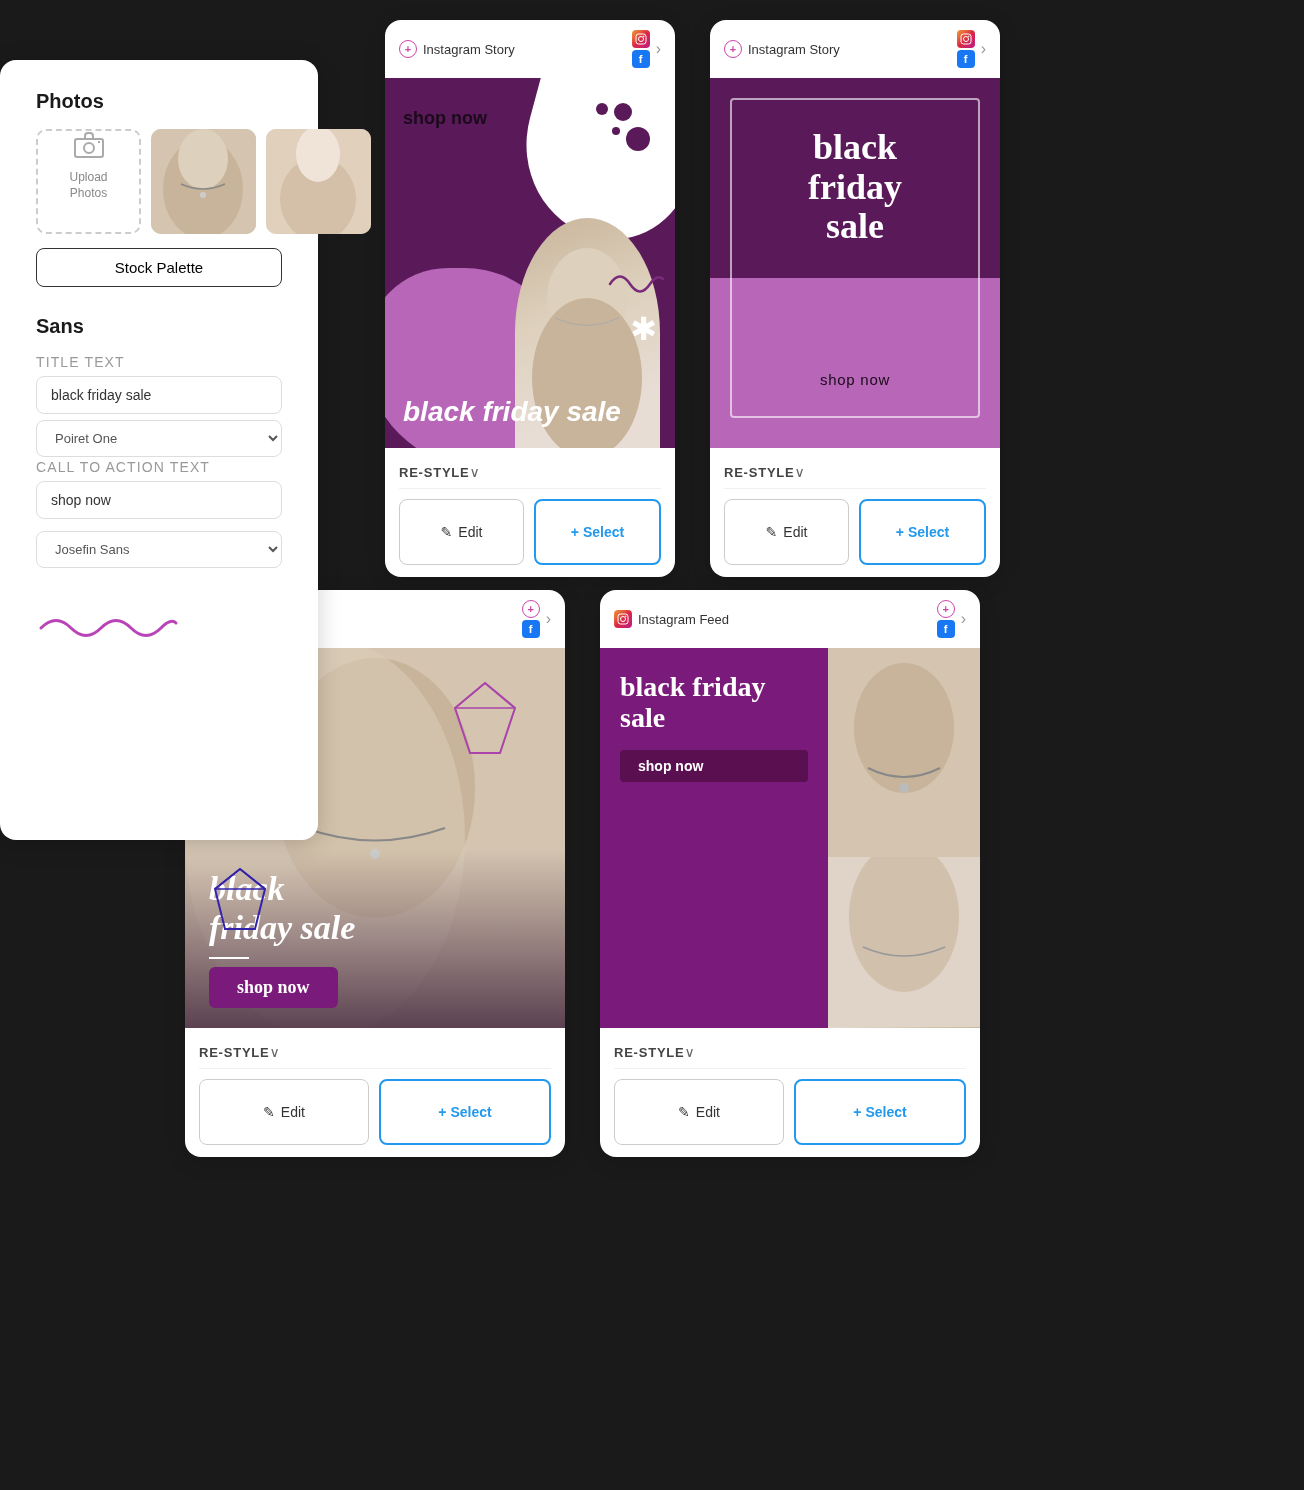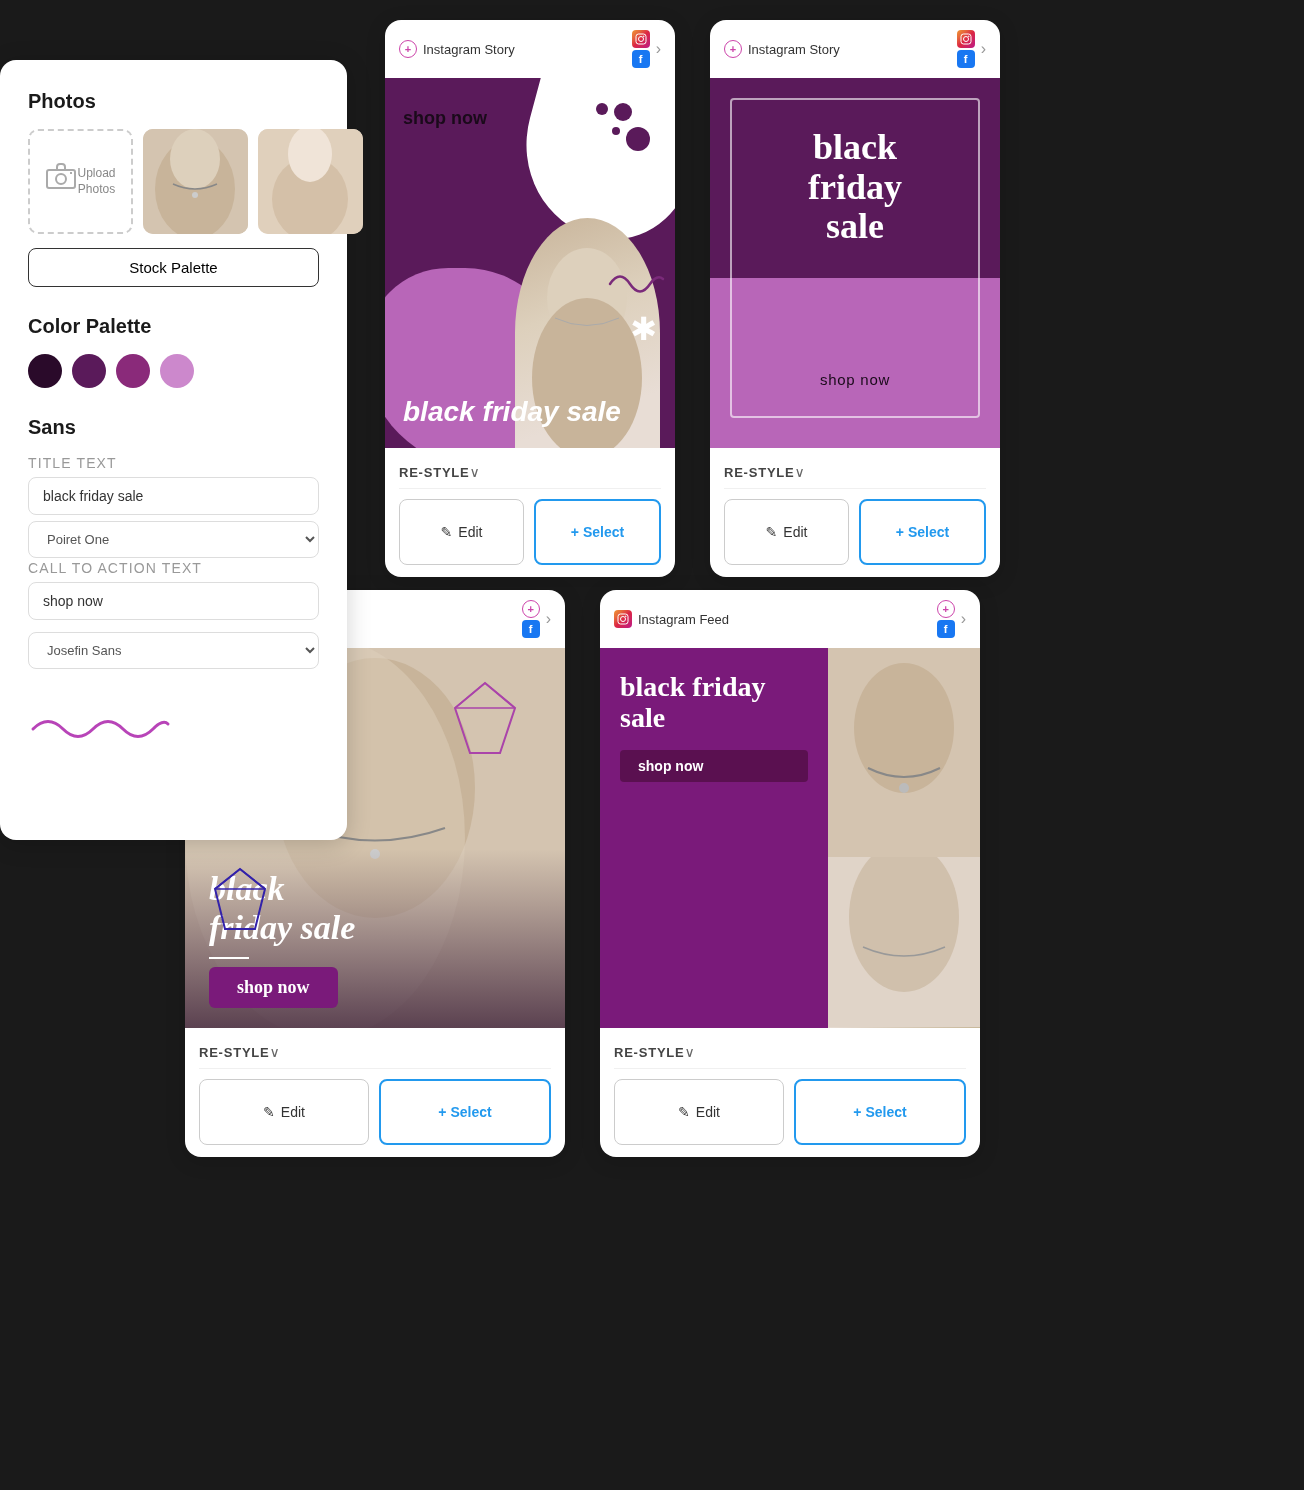--- a/index.html
+++ b/index.html
@@ -10,24 +10,24 @@
       position: relative;
       overflow: hidden;
       font-family: -apple-system, BlinkMacSystemFont, 'Segoe UI', sans-serif;
     }
 
     
     .left-panel {
       position: absolute;
       left: 0;
       top: 60px;
-      width: 347px;
+      width: 318px;
       background: #fff;
       border-radius: 16px;
-      padding: 30px 28px;
+      padding: 30px 36px;
       z-index: 10;
       box-shadow: 0 4px 24px rgba(0,0,0,0.18);
       min-height: 780px;
     }
 
     .section-title {
       font-size: 20px;
       font-weight: 700;
       color: #1a1a1a;
       margin-bottom: 16px;
@@ -42,23 +42,22 @@
       gap: 10px;
       align-items: center;
     }
 
     .upload-box {
       width: 105px;
       height: 105px;
       border: 2px dashed #ccc;
       border-radius: 10px;
       display: flex;
-      flex-direction: row;
-      align-items: center;
-      justify-content: center;
+      flex-direction: column;
+      align-items: center;
       color: #888;
       font-size: 12px;
       cursor: pointer;
       flex-shrink: 0;
     }
 
     .upload-icon {
       font-size: 28px;
       color: #aaa;
       margin-bottom: 4px;
@@ -573,29 +572,20 @@
             <rect width="105" height="105" fill="#e0d0bc"></rect>
             <ellipse cx="52" cy="70" rx="38" ry="42" fill="#d4c0a8"></ellipse>
             <ellipse cx="52" cy="25" rx="22" ry="28" fill="#f0e4d8"></ellipse>
           </svg>
         </div>
       </div>
     </div>
     <button class="stock-photos-btn">Stock Palette</button>
   </div>
 
-  <div class="color-palette-section">
-    <div class="section-title">Color Palette</div>
-    <div class="color-dots">
-      <div class="color-dot" style="background:#2a0a2a;"></div>
-      <div class="color-dot" style="background:#5a1a5a;"></div>
-      <div class="color-dot" style="background:#8a2a7a;"></div>
-      <div class="color-dot" style="background:#cc88cc;"></div>
-    </div>
-  </div>
 
   <div class="text-section">
     <div class="section-title">Sans</div>
     <div class="field-label">TITLE TEXT</div>
     <input type="text" class="text-input-box" value="black friday sale" style="">
     <select class="font-selector">
       <option>Poiret One</option>
     </select>
 
     <div class="field-label">CALL TO ACTION TEXT</div>

